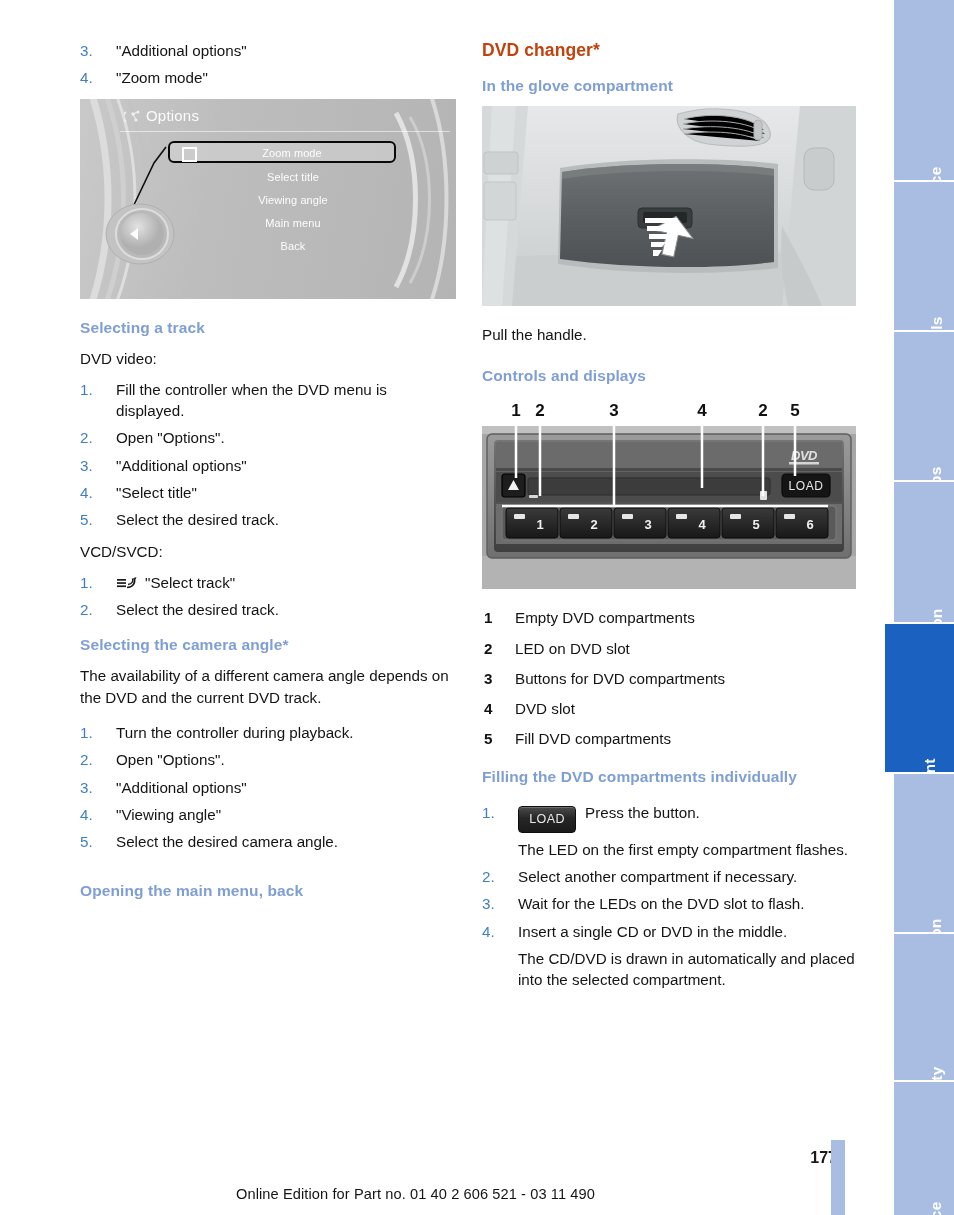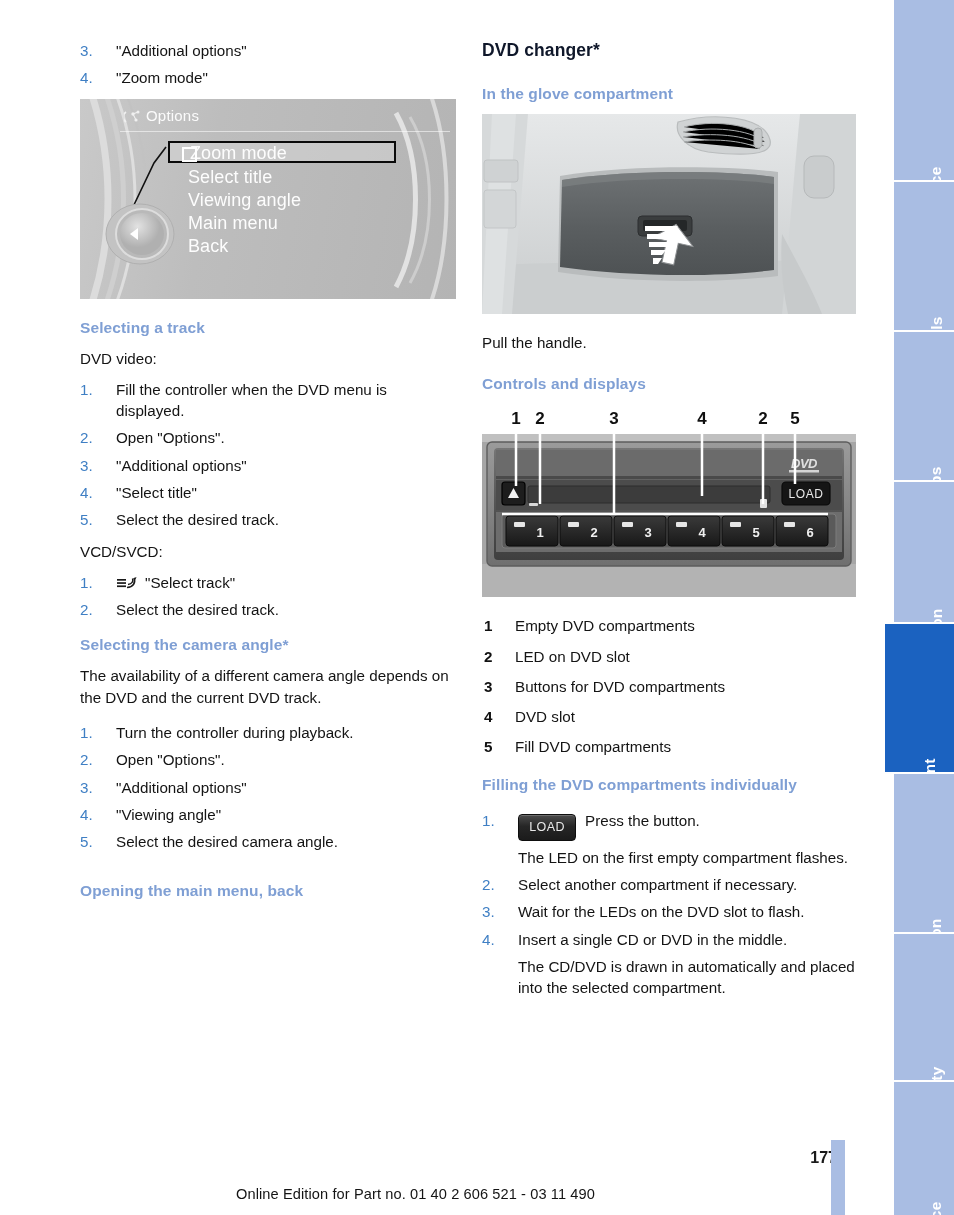--- a/index.html
+++ b/index.html
@@ -27,22 +27,22 @@
     top: 40px;
     width: 376px;
   }
   #col-left  { left: 80px; }
   #col-right { left: 482px; }
 
   
   .h1 {
     font-size: 17.5px;
     font-weight: bold;
-    color: #0f172a;
-    margin: 0 0 22px 0;
+    color: #c2410c;
+    margin: 0 0 14px 0;
     letter-spacing: .1px;
   }
   .h2 {
     font-size: 15.5px;
     font-weight: bold;
     color: #7f9fd4;
     margin: 0 0 9px 0;
     letter-spacing: .1px;
     line-height: 1.42;
   }
@@ -128,20 +128,21 @@
   
   .fig {
     position: relative;
     margin: 0 0 18px 0;
     overflow: hidden;
   }
   #fig-idrive {
     width: 376px;
     height: 200px;
     background: linear-gradient(100deg,#c9c9c9 0%, #bdbdbd 35%, #b4b4b4 100%);
+    text-align: center;
   }
   #fig-idrive .arcs {
     position: absolute;
     left: 0; top: 0; width: 140px; height: 200px;
   }
   #fig-idrive .arcs-r {
     position: absolute;
     right: 0; top: 0; width: 70px; height: 200px;
   }
   .idrive-title {
@@ -162,26 +163,27 @@
     width: 330px; height: 1px;
     background: rgba(255,255,255,.55);
   }
   .menu {
     position: absolute;
     left: 88px; top: 42px;
     width: 230px;
   }
   .menu .item {
     color: #fdfdfd;
-    font-size: 18px;
+    font-size: 11px;
     height: 23px;
     line-height: 23px;
     padding-left: 20px;
     letter-spacing: .1px;
     position: relative;
+    border-radius: 6px;
   }
   .menu .item.sel {
     border: 2px solid #0a0a0a;
     background: rgba(215,215,215,.5);
     height: 22px;
     line-height: 20px;
     margin-bottom: 3px;
     width: 228px;
     box-sizing: border-box;
   }

